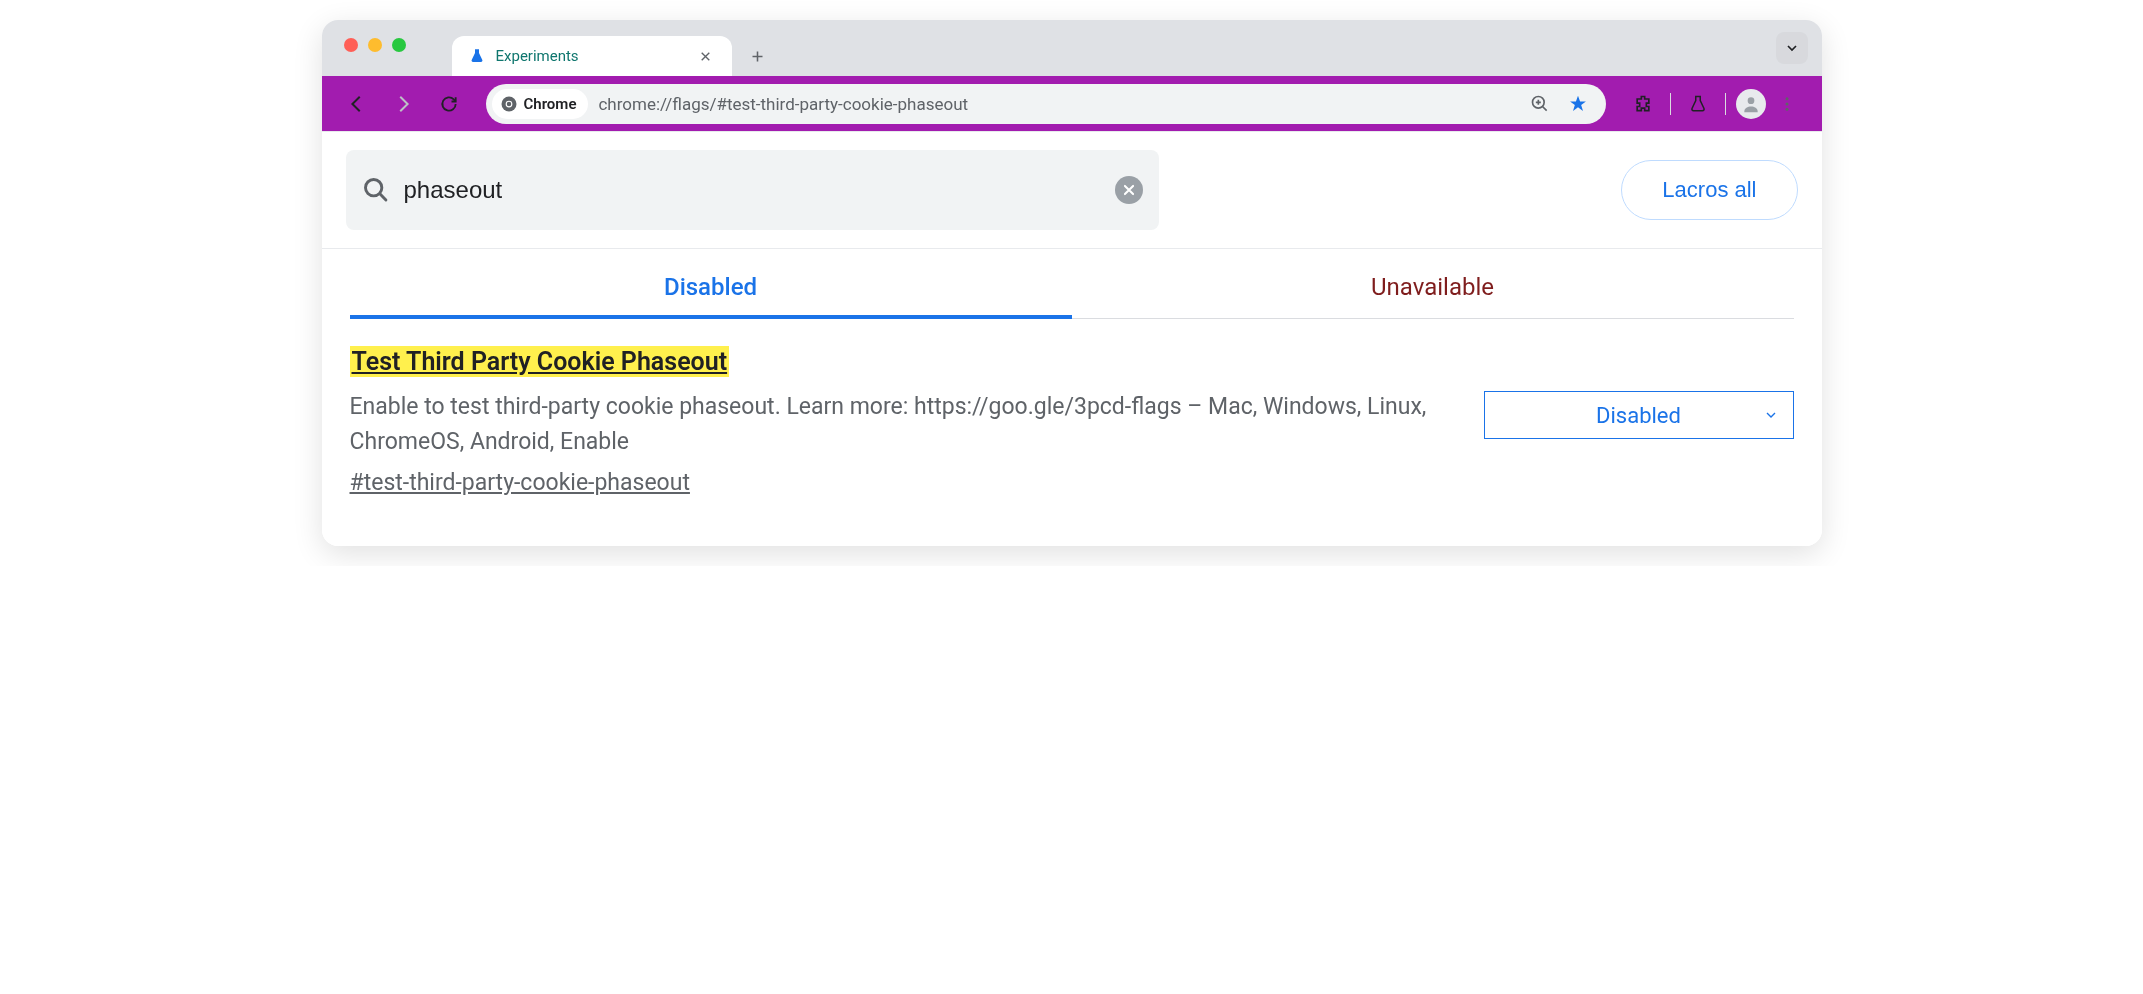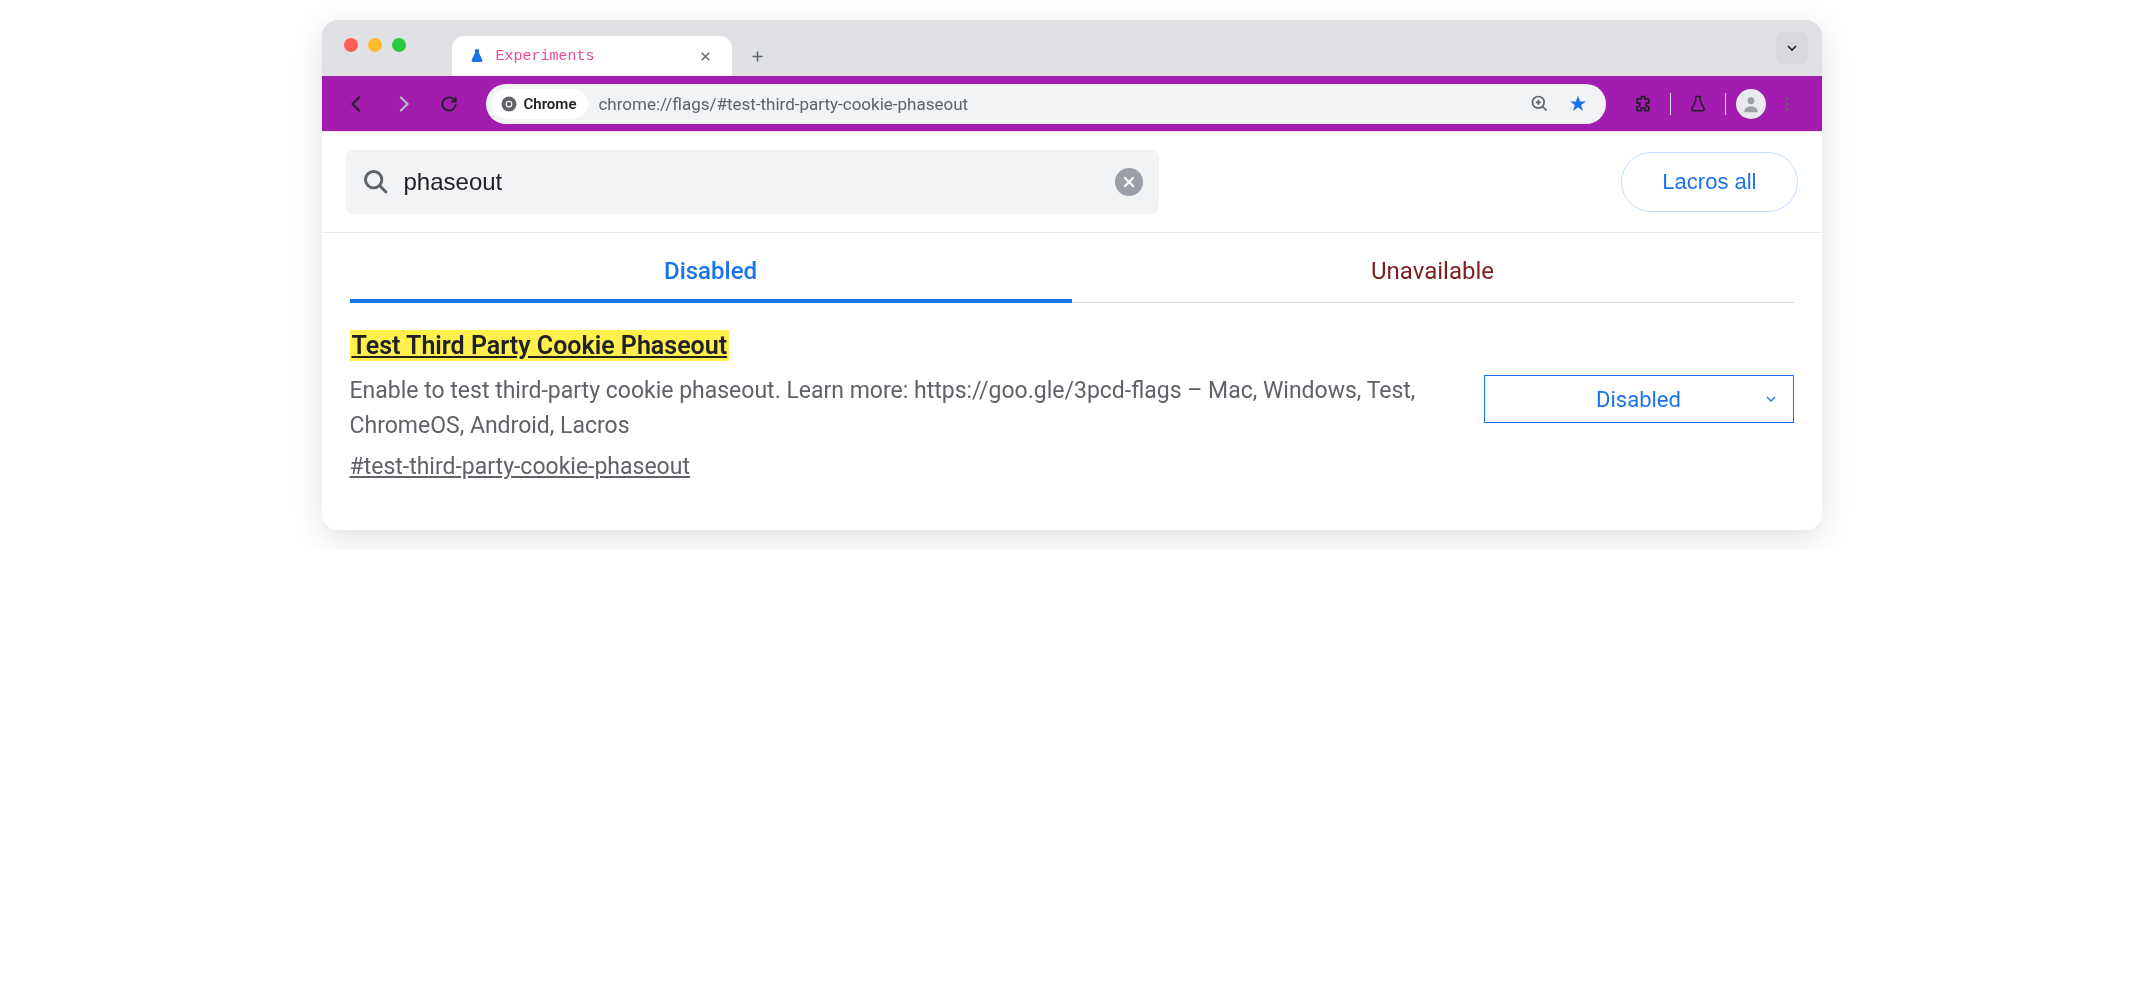--- a/index.html
+++ b/index.html
@@ -55,23 +55,22 @@
     }
     .tab-favicon {
       width: 18px;
       height: 18px;
       display: flex;
       align-items: center;
       justify-content: center;
     }
     .tab-title {
       font-size: 15px;
-      color: #ec4899;
+      color: #0f766e;
       flex: 1;
-      font-family: Liberation Mono, monospace;
     }
     .tab-close {
       font-size: 18px;
       color: #5f6368;
       cursor: pointer;
       width: 20px;
       height: 20px;
       display: flex;
       align-items: center;
       justify-content: center;
@@ -169,21 +168,21 @@
       display: flex;
       align-items: center;
       padding: 18px 24px 18px 24px;
       gap: 20px;
       border-bottom: 1px solid #e8eaed;
     }
     .searchbox {
       flex: 0 0 56%;
       background: #f1f3f4;
       border-radius: 8px;
-      height: 64px;
+      height: 80px;
       display: flex;
       align-items: center;
       padding: 0 16px;
       gap: 14px;
     }
     .searchbox input {
       flex: 1;
       border: none;
       background: transparent;
       font-size: 24px;
@@ -410,21 +409,21 @@
     </div>
 
     <div class="tabs-row">
       <div class="page-tab active">Disabled</div>
       <div class="page-tab inactive">Unavailable</div>
     </div>
 
     <div class="flag-row">
       <div class="flag-left">
         <span class="flag-title">Test Third Party Cookie Phaseout</span>
-        <div class="flag-desc">Enable to test third-party cookie phaseout. Learn more: https://goo.gle/3pcd-flags – Mac, Windows, Test, ChromeOS, Android, Lacros</div>
+        <div class="flag-desc">Enable to test third-party cookie phaseout. Learn more: https://goo.gle/3pcd-flags – Mac, Windows, Linux, ChromeOS, Android, Enable</div>
         <a class="flag-anchor">#test-third-party-cookie-phaseout</a>
       </div>
       <div class="flag-select">
         <span>Disabled</span>
         <span class="flag-select-chevron">
           <svg width="16" height="16" viewBox="0 0 24 24">
               <path fill="none" stroke="#1a73e8" stroke-width="2" d="M6 9l6 6 6-6"></path>
             </svg>
         </span>
       </div>

